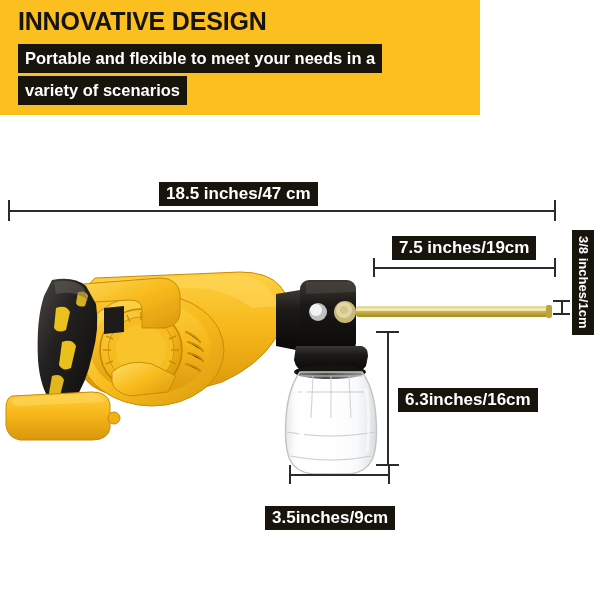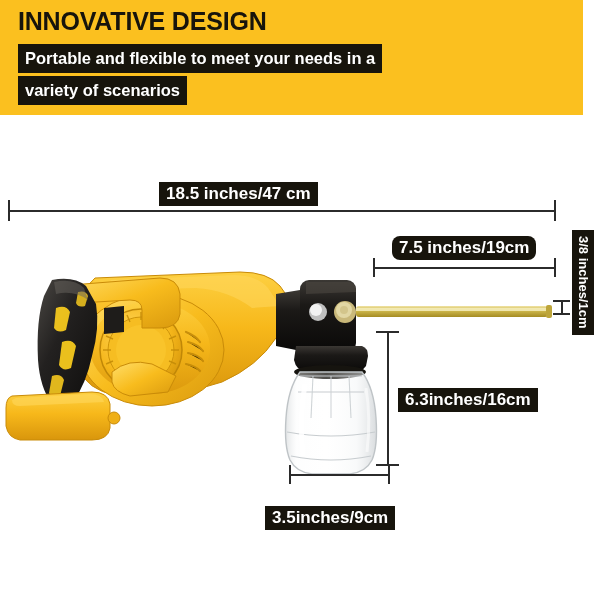--- a/index.html
+++ b/index.html
@@ -5,21 +5,21 @@
   html,body{margin:0;padding:0;}
   body{
     width:600px;height:600px;overflow:hidden;background:#ffffff;
     font-family:"Liberation Sans", sans-serif;
     -webkit-font-smoothing:antialiased;
   }
   #page{position:relative;width:600px;height:600px;background:#fff;}
 
   
   .banner{
-    position:absolute;left:0;top:0;width:583px;height:115px;
+    position:absolute;left:0;top:0;width:480px;height:115px;
     background:#FBC01F;
   }
   .banner-title{
     position:absolute;left:18px;top:6px;
     font-size:25px;font-weight:bold;color:#17140c;
     letter-spacing:-0.2px;line-height:30px;white-space:nowrap;
   }
   .banner-sub-line{
     position:absolute;left:18px;
     background:#17140c;color:#ffffff;
@@ -234,21 +234,21 @@
     <div class="dim-line-h" style="left:8px;top:210px;width:548px;"></div>
     <div class="tick-v" style="left:8px;top:200px;height:21px;"></div>
     <div class="tick-v" style="left:554px;top:200px;height:21px;"></div>
     <div class="dim-label" style="left:159px;top:182px;">18.5 inches/47 cm</div>
   </div>
 
   <div>
     <div class="dim-line-h" style="left:373px;top:267px;width:183px;"></div>
     <div class="tick-v" style="left:373px;top:258px;height:19px;"></div>
     <div class="tick-v" style="left:554px;top:258px;height:19px;"></div>
-    <div class="dim-label" style="left:392px;top:236px;border-radius:8px;">7.5 inches/19cm</div>
+    <div class="dim-label" style="left:392px;top:236px;">7.5 inches/19cm</div>
   </div>
 
   <div>
     <div class="dim-line-v" style="left:561px;top:300px;height:14px;"></div>
     <div class="tick-h" style="left:553px;top:300px;width:17px;"></div>
     <div class="tick-h" style="left:553px;top:313px;width:17px;"></div>
     <div class="dim-label-vert" style="left:594px;top:230px;">3/8 inches/1cm</div>
   </div>
 
   <div>

